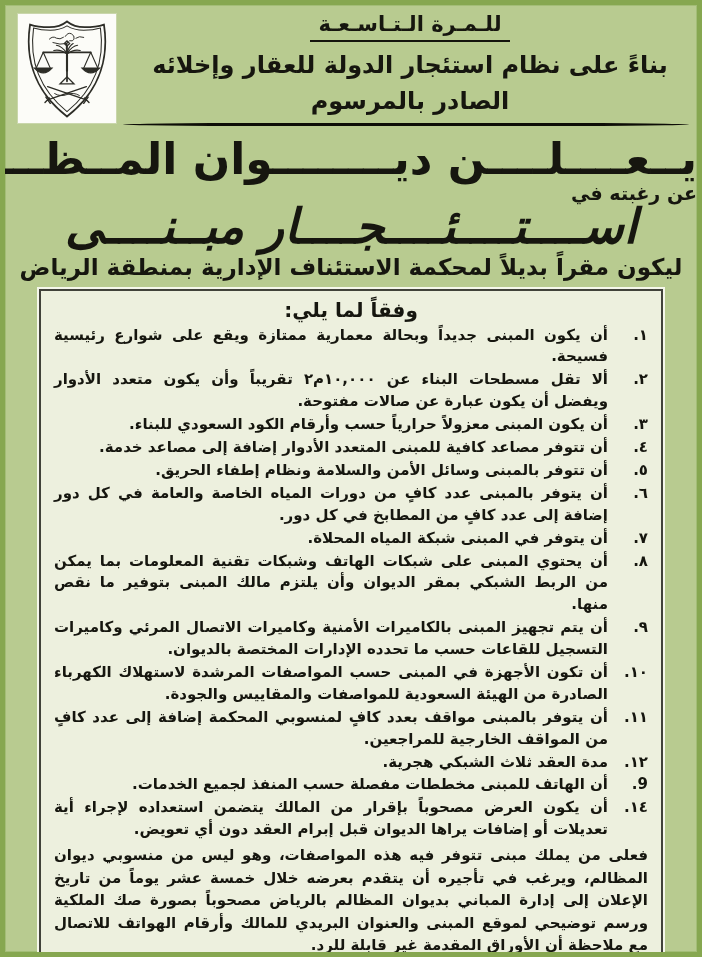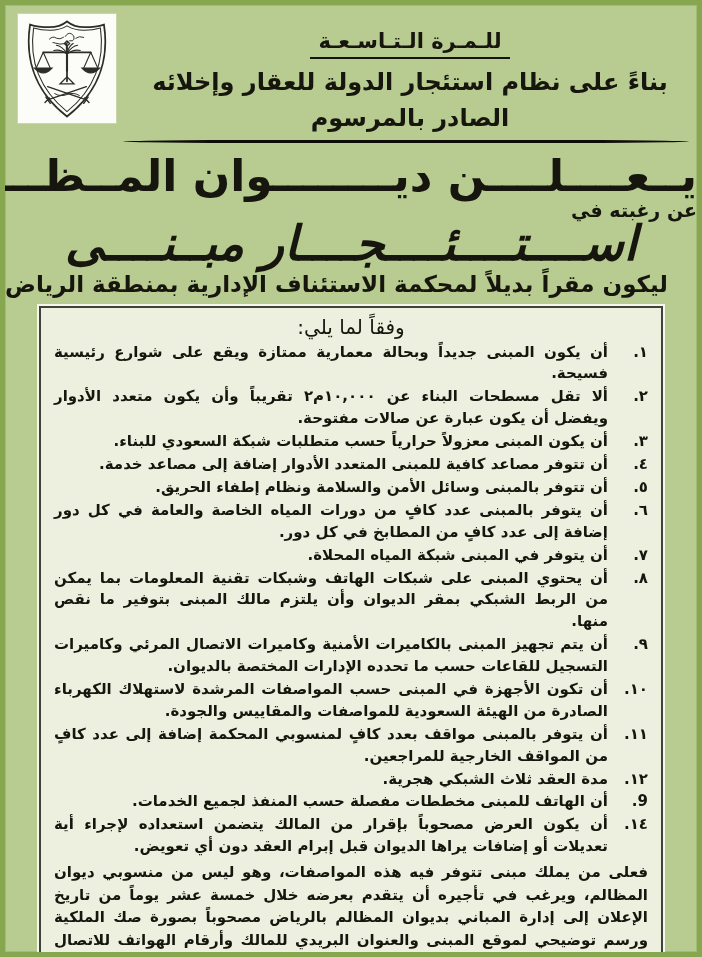--- a/index.html
+++ b/index.html
@@ -14,21 +14,21 @@
     direction:rtl;
   }
   
   .logo-box {
     position:absolute; top:9px; left:13px; width:98px; height:109px;
     background:#fcfcf8; display:flex; align-items:center; justify-content:center;
     box-shadow:0 0 0 1px #c9d6ab;
   }
   .logo-box svg { width:88px; height:102px; }
   .header-text {
-    margin-left:118px; padding-top:24px; text-align:center;
+    margin-left:118px; padding-top:7px; text-align:center;
   }
   .occurrence {
     display:inline-block; font-size:21px; font-weight:bold;
     border-bottom:2px solid #14140d; padding:0 8px 4px;
   }
   .basis {
     font-size:24px; font-weight:bold; line-height:1.5; margin-top:5px;
   }
   .divider {
     margin:4px 8px 0 118px; height:3px; background:#0d0d07;
@@ -40,31 +40,31 @@
     white-space:nowrap; margin-top:5px; line-height:1.25;
   }
   .headline-mid {
     font-size:19px; font-weight:bold; text-align:right; margin-top:-4px;
   }
   .headline-bottom {
     font-size:48px; font-weight:bold; text-align:center;
     white-space:nowrap; margin-top:-6px; line-height:1.2;font-style:italic;
   }
   .purpose {
-    font-size:23px; font-weight:bold; text-align:left; margin-top:-2px;
+    font-size:23px; font-weight:bold; text-align:center; margin-top:-2px;
   }
   
   .cond-box {
     margin:9px 34px 0; box-sizing:border-box; min-height:596px;
     background:#edf0de; border:2px solid #41423a;
     box-shadow:0 0 0 2px #f5f7ea;
     padding:5px 13px 10px;
   }
   .cond-intro {
-    text-align:center; font-size:20px; font-weight:normal; margin:2px 0 3px;
+    text-align:center; font-size:20px; font-weight:bold; margin:2px 0 3px;
   }
   .cond-list { list-style:none; margin:0; padding:0; }
   .cond-item {
     display:flex; gap:10px; font-size:15px; font-weight:bold;
     line-height:1.46; margin-bottom:1px;
   }
   .cond-num { flex:0 0 30px; text-align:right; }
   .cond-text { flex:1; text-align:justify; }
   .closing {
     font-size:15px; font-weight:bold; line-height:1.5;
@@ -144,21 +144,21 @@
       <li class="cond-item">
         <span class="cond-num">١.</span>
         <span class="cond-text">أن يكون المبنى جديداً وبحالة معمارية ممتازة ويقع على شوارع رئيسية فسيحة.</span>
       </li>
       <li class="cond-item">
         <span class="cond-num">٢.</span>
         <span class="cond-text">ألا تقل مسطحات البناء عن ١٠,٠٠٠م٢ تقريباً وأن يكون متعدد الأدوار ويفضل أن يكون عبارة عن صالات مفتوحة.</span>
       </li>
       <li class="cond-item">
         <span class="cond-num">٣.</span>
-        <span class="cond-text">أن يكون المبنى معزولاً حرارياً حسب متطلبات شبكة السعودي للبناء.</span>
+        <span class="cond-text">أن يكون المبنى معزولاً حرارياً حسب وأرقام الكود السعودي للبناء.</span>
       </li>
       <li class="cond-item">
         <span class="cond-num">٤.</span>
         <span class="cond-text">أن تتوفر مصاعد كافية للمبنى المتعدد الأدوار إضافة إلى مصاعد خدمة.</span>
       </li>
       <li class="cond-item">
         <span class="cond-num">٥.</span>
         <span class="cond-text">أن تتوفر بالمبنى وسائل الأمن والسلامة ونظام إطفاء الحريق.</span>
       </li>
       <li class="cond-item">

